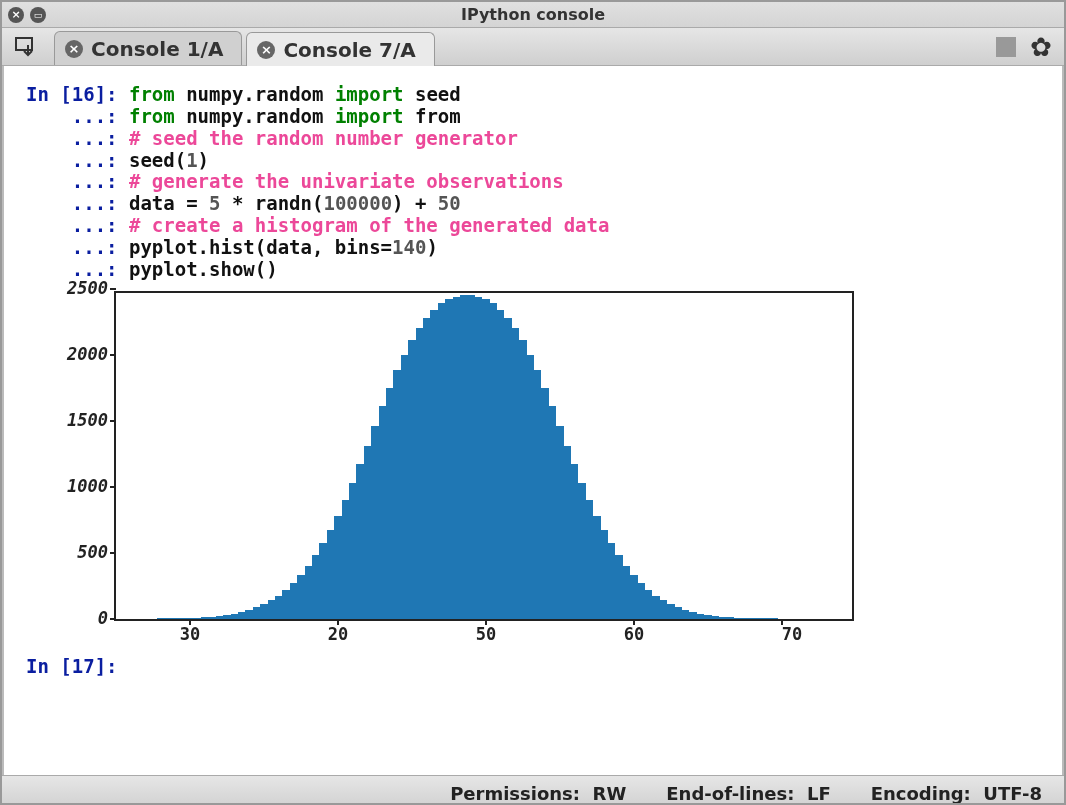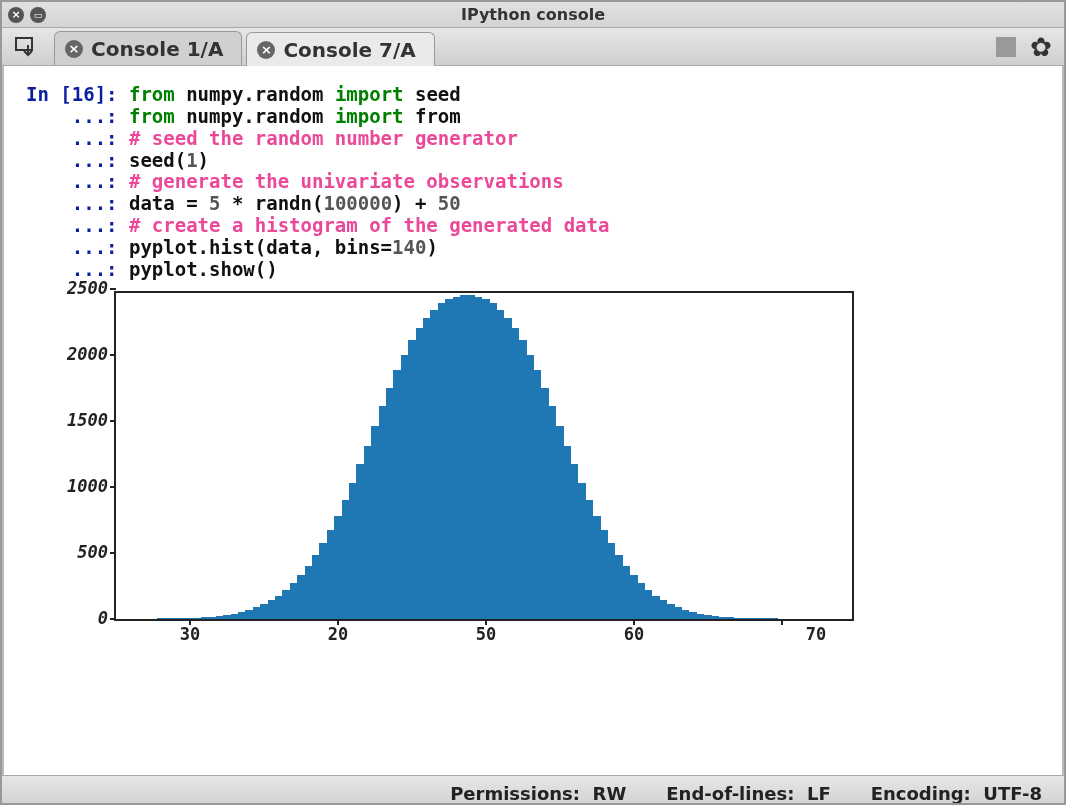--- a/index.html
+++ b/index.html
@@ -258,24 +258,25 @@
           <div class="y-tick" style="bottom: 330px;">2500</div>
           <div class="y-tick-line" style="left: -6px; bottom: 329px;"></div>
           <div class="x-tick" style="left: 74px;">30</div>
           <div class="x-tick-line" style="left: 73px; bottom: -6px;"></div>
           <div class="x-tick" style="left: 222px;">20</div>
           <div class="x-tick-line" style="left: 221px; bottom: -6px;"></div>
           <div class="x-tick" style="left: 370px;">50</div>
           <div class="x-tick-line" style="left: 369px; bottom: -6px;"></div>
           <div class="x-tick" style="left: 518px;">60</div>
           <div class="x-tick-line" style="left: 517px; bottom: -6px;"></div>
-          <div class="x-tick" style="left: 700px;">70</div>
+          <div class="x-tick" style="left: 676px;">70</div>
           <div class="x-tick-line" style="left: 665px; bottom: -6px;"></div>
         </div>
     </div>
   </div>
+  <div class="code-line"><span class="c-prompt">In [17]: </span></div>
 </div>
 
 <div class="statusbar">
   <span class="kv"><span>Permissions:</span>  <span>RW</span></span>
   <span class="kv"><span>End-of-lines:</span>  <span>LF</span></span>
   <span class="kv"><span>Encoding:</span>  <span>UTF-8</span></span>
 </div>
 
 </body></html>

